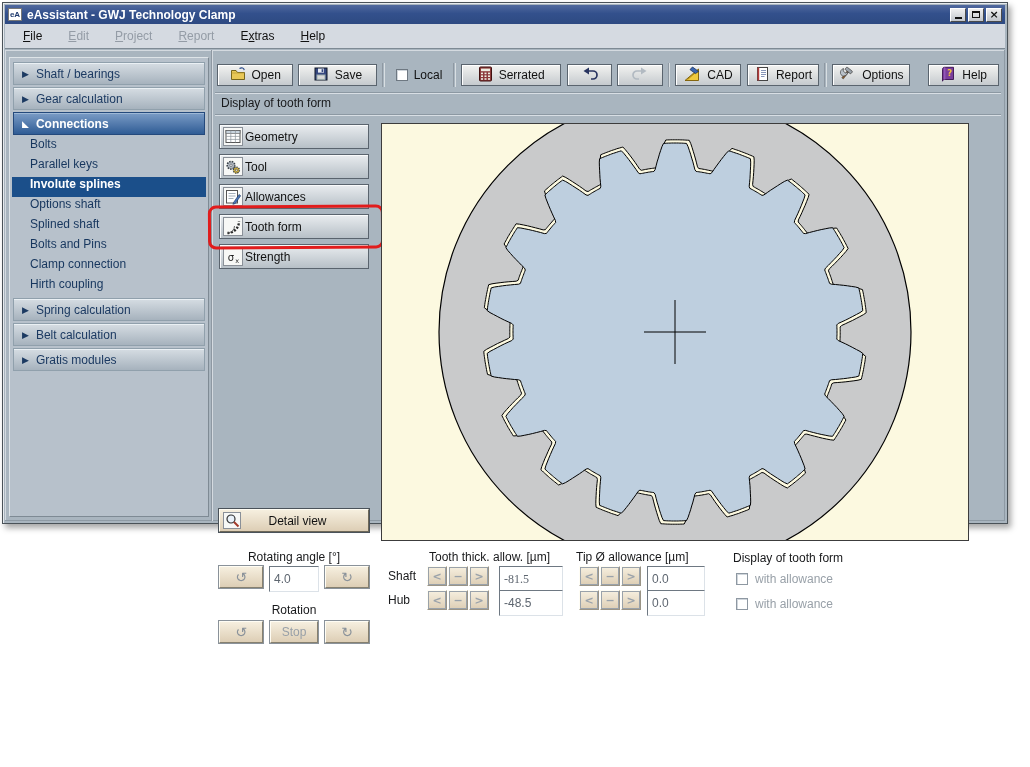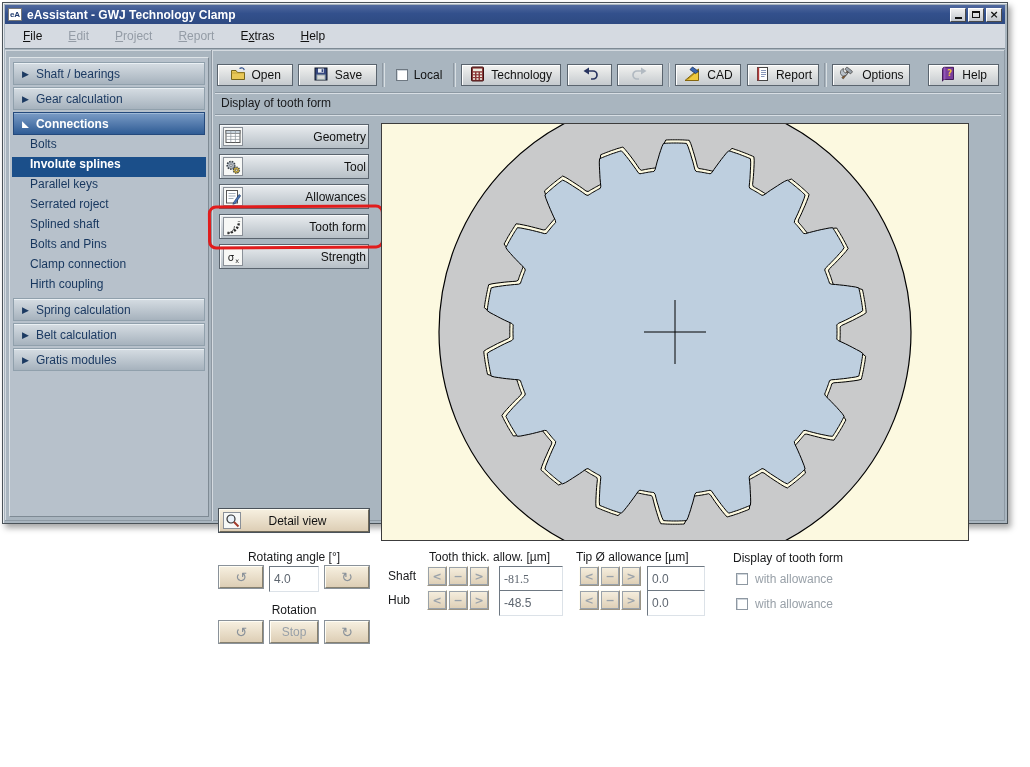--- a/index.html
+++ b/index.html
@@ -55,21 +55,21 @@
   .cb{width:12px;height:12px;background:#fff;border:1px solid #6E7882;box-shadow:inset 1px 1px 0 #D0D6DC;flex:none;}
   .local-wrap{display:flex;align-items:center;gap:6px;margin:0 6px;font:12px "Liberation Sans",sans-serif;color:#111;}
   .groove{position:absolute;left:2px;right:4px;height:2px;border-top:1px solid #8C98A2;border-bottom:1px solid #D8DEE4;}
   .view-header{position:absolute;left:8px;top:46px;font:12px "Liberation Sans",sans-serif;color:#18191B;}
   
   .vbtn{position:absolute;left:6px;width:150px;height:25px;background:linear-gradient(180deg,#E9ECEF,#B7C0C7);
     border:1px solid #5A646E;box-shadow:inset 1px 1px 0 #FAFBFC;display:flex;align-items:center;
     font:12px "Liberation Sans",sans-serif;color:#111;}
   .vicon{width:20px;height:19px;margin:0 2px 0 3px;background:#F7F8F6;border:1px solid #8A9098;
     display:flex;align-items:center;justify-content:center;flex:none;}
-  .vlabel{flex:1;text-align:right;padding-right:2px;}
+  .vlabel{flex:1;text-align:left;padding-right:2px;}
   .red-box{position:absolute;left:-5px;top:155px;width:176px;height:44px;border:3px solid #E11C1C;
     border-radius:8px;transform:rotate(-.4deg);}
   
   .canvas{position:absolute;left:168px;top:73px;width:588px;height:418px;border:1px solid #3C3C3C;
     background:#FCF9E0;}
   
   .bbtn{background:linear-gradient(180deg,#F6EFDF,#DDCEB5);border:1px solid;border-color:#FFFDF4 #86806F #86806F #FFFDF4;
     box-shadow:0 0 0 1px #8A929A;display:flex;align-items:center;font:12px "Liberation Sans",sans-serif;color:#111;}
   .bbtn .vicon{width:18px;height:17px;}
   .bbtn.disabled{color:#98A0A8;}
@@ -131,23 +131,23 @@
         </div>
         <div class="side-header">
           <span class="arrow">▶</span>
           <span>Gear calculation</span>
         </div>
         <div class="side-header expanded">
           <span class="arrow">◣</span>
           <span>Connections</span>
         </div>
         <div class="side-item">Bolts</div>
+        <div class="side-item">Parallel keys</div>
         <div class="side-item selected">Involute splines</div>
-        <div class="side-item">Parallel keys</div>
-        <div class="side-item">Serrated roject</div>
+        <div class="side-item">Options shaft</div>
         <div class="side-item">Splined shaft</div>
         <div class="side-item">Bolts and Pins</div>
         <div class="side-item">Clamp connection</div>
         <div class="side-item">Hirth coupling</div>
         <div class="side-header">
           <span class="arrow">▶</span>
           <span>Spring calculation</span>
         </div>
         <div class="side-header">
           <span class="arrow">▶</span>
@@ -195,21 +195,21 @@
                   <rect x="6.5" y="6.6" width="2" height="1.6"></rect>
                   <rect x="10" y="6.6" width="2" height="1.6"></rect>
                   <rect x="3" y="9.4" width="2" height="1.6"></rect>
                   <rect x="6.5" y="9.4" width="2" height="1.6"></rect>
                   <rect x="10" y="9.4" width="2" height="1.6"></rect>
                   <rect x="3" y="12.2" width="2" height="1.6"></rect>
                   <rect x="6.5" y="12.2" width="2" height="1.6"></rect>
                   <rect x="10" y="12.2" width="2" height="1.6"></rect>
                 </g>
               </svg></span>
-          <span>Technology</span>
+          <span>Serrated</span>
           </div>
         <div class="tbtn" style="width:46px;margin-left:6px">
           <span><svg width="18" height="14" viewBox="0 0 18 14">
                 <path d="M5 4h7a4 4 0 0 1 0 8h-2" fill="none" stroke="#283460" stroke-width="1.7"></path>
                 <path d="M8 0.5L2.5 4L8 7.5z" fill="#283460"></path>
               </svg></span>
           </div>
         <div class="tbtn disabled" style="width:46px;margin-left:5px">
           <span><svg width="18" height="14" viewBox="0 0 18 14">
                 <path d="M13 4H6a4 4 0 0 0 0 8h2" fill="none" stroke="#B2BAC2" stroke-width="1.7"></path>

